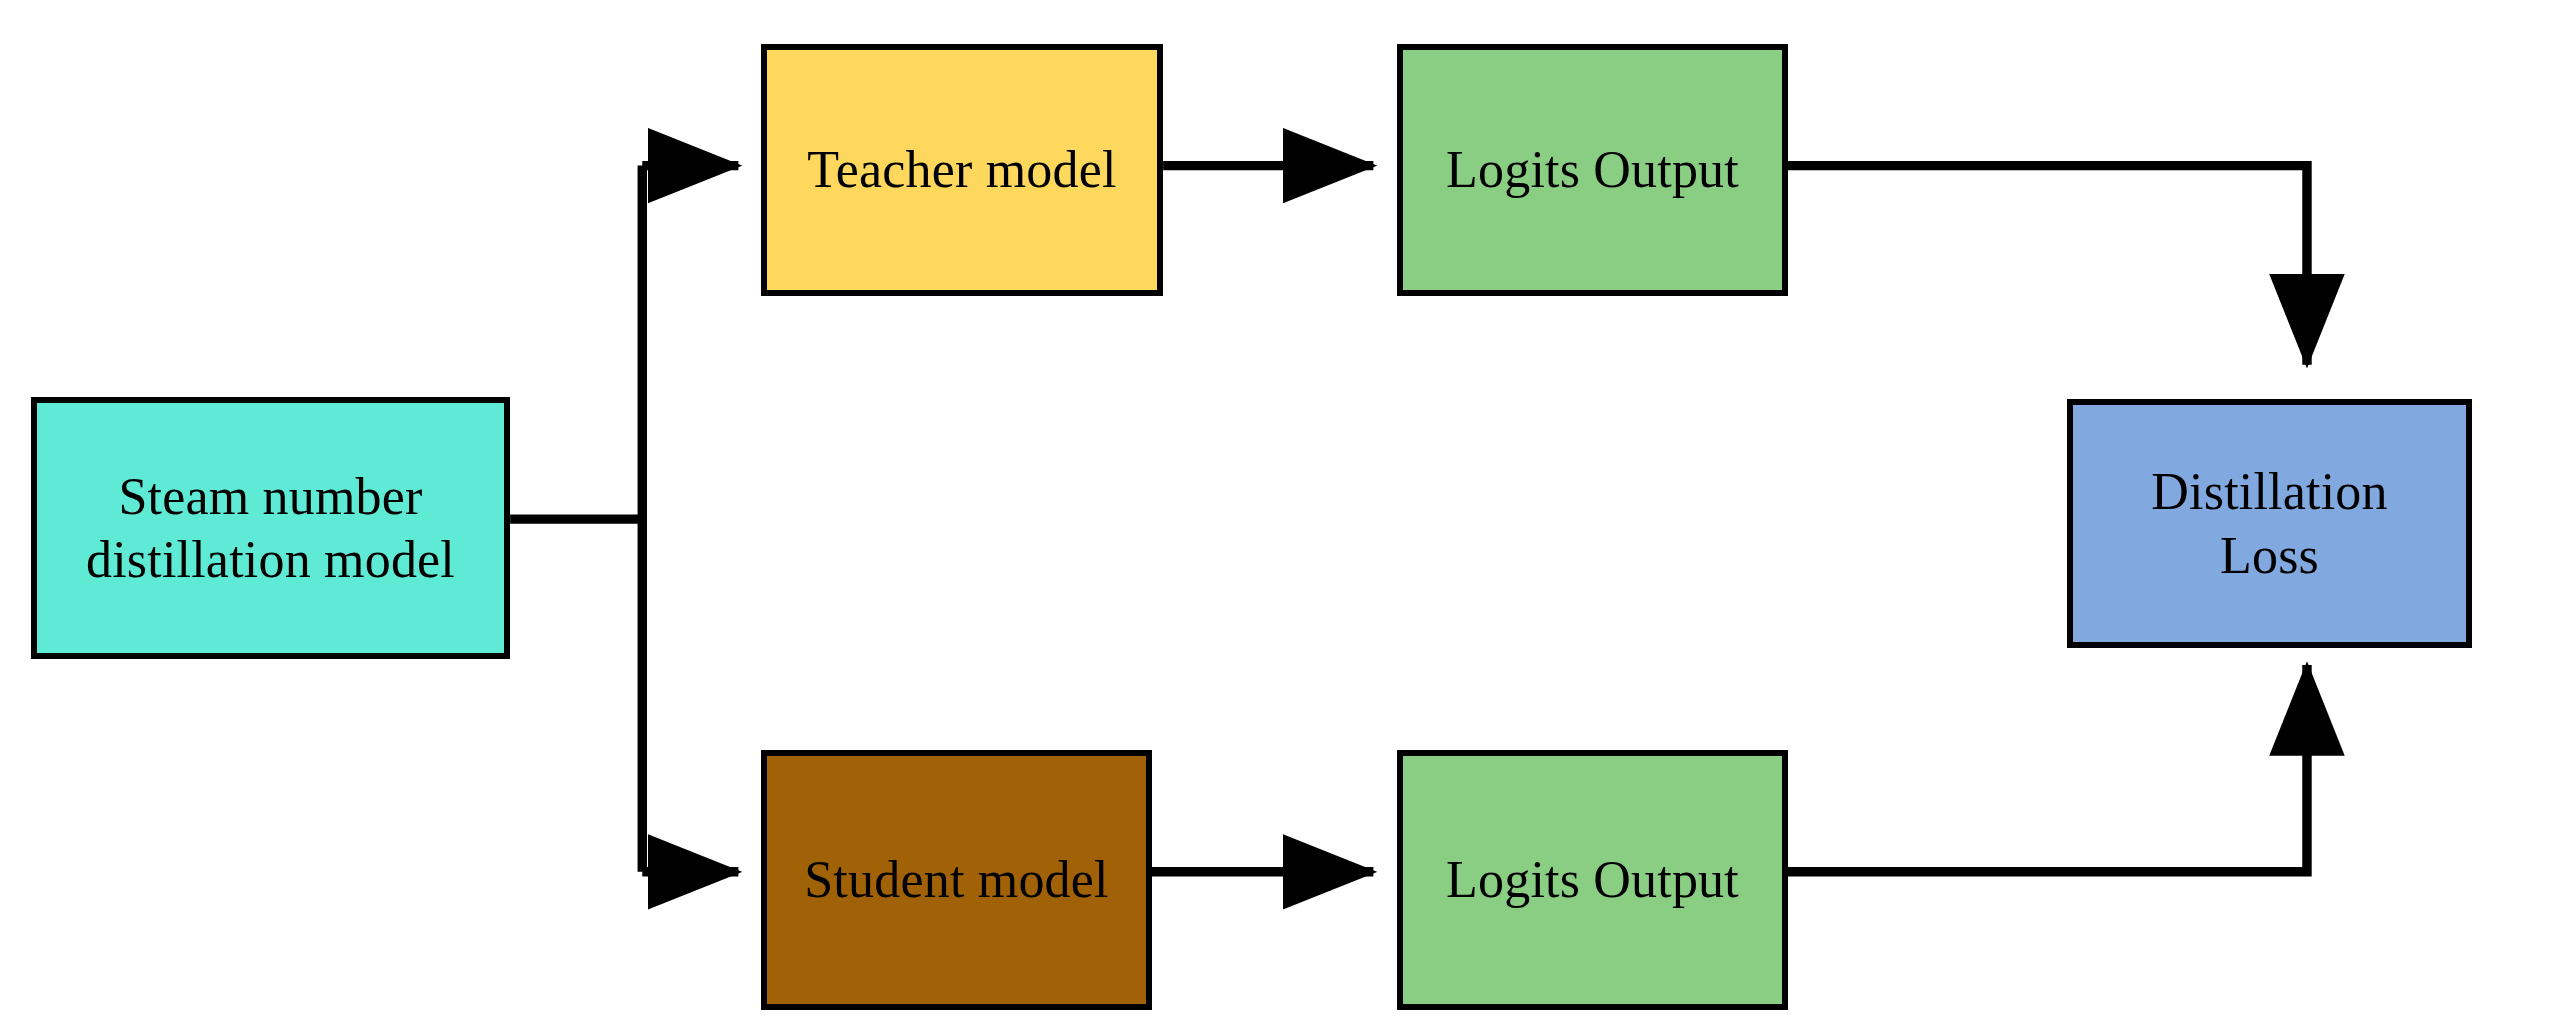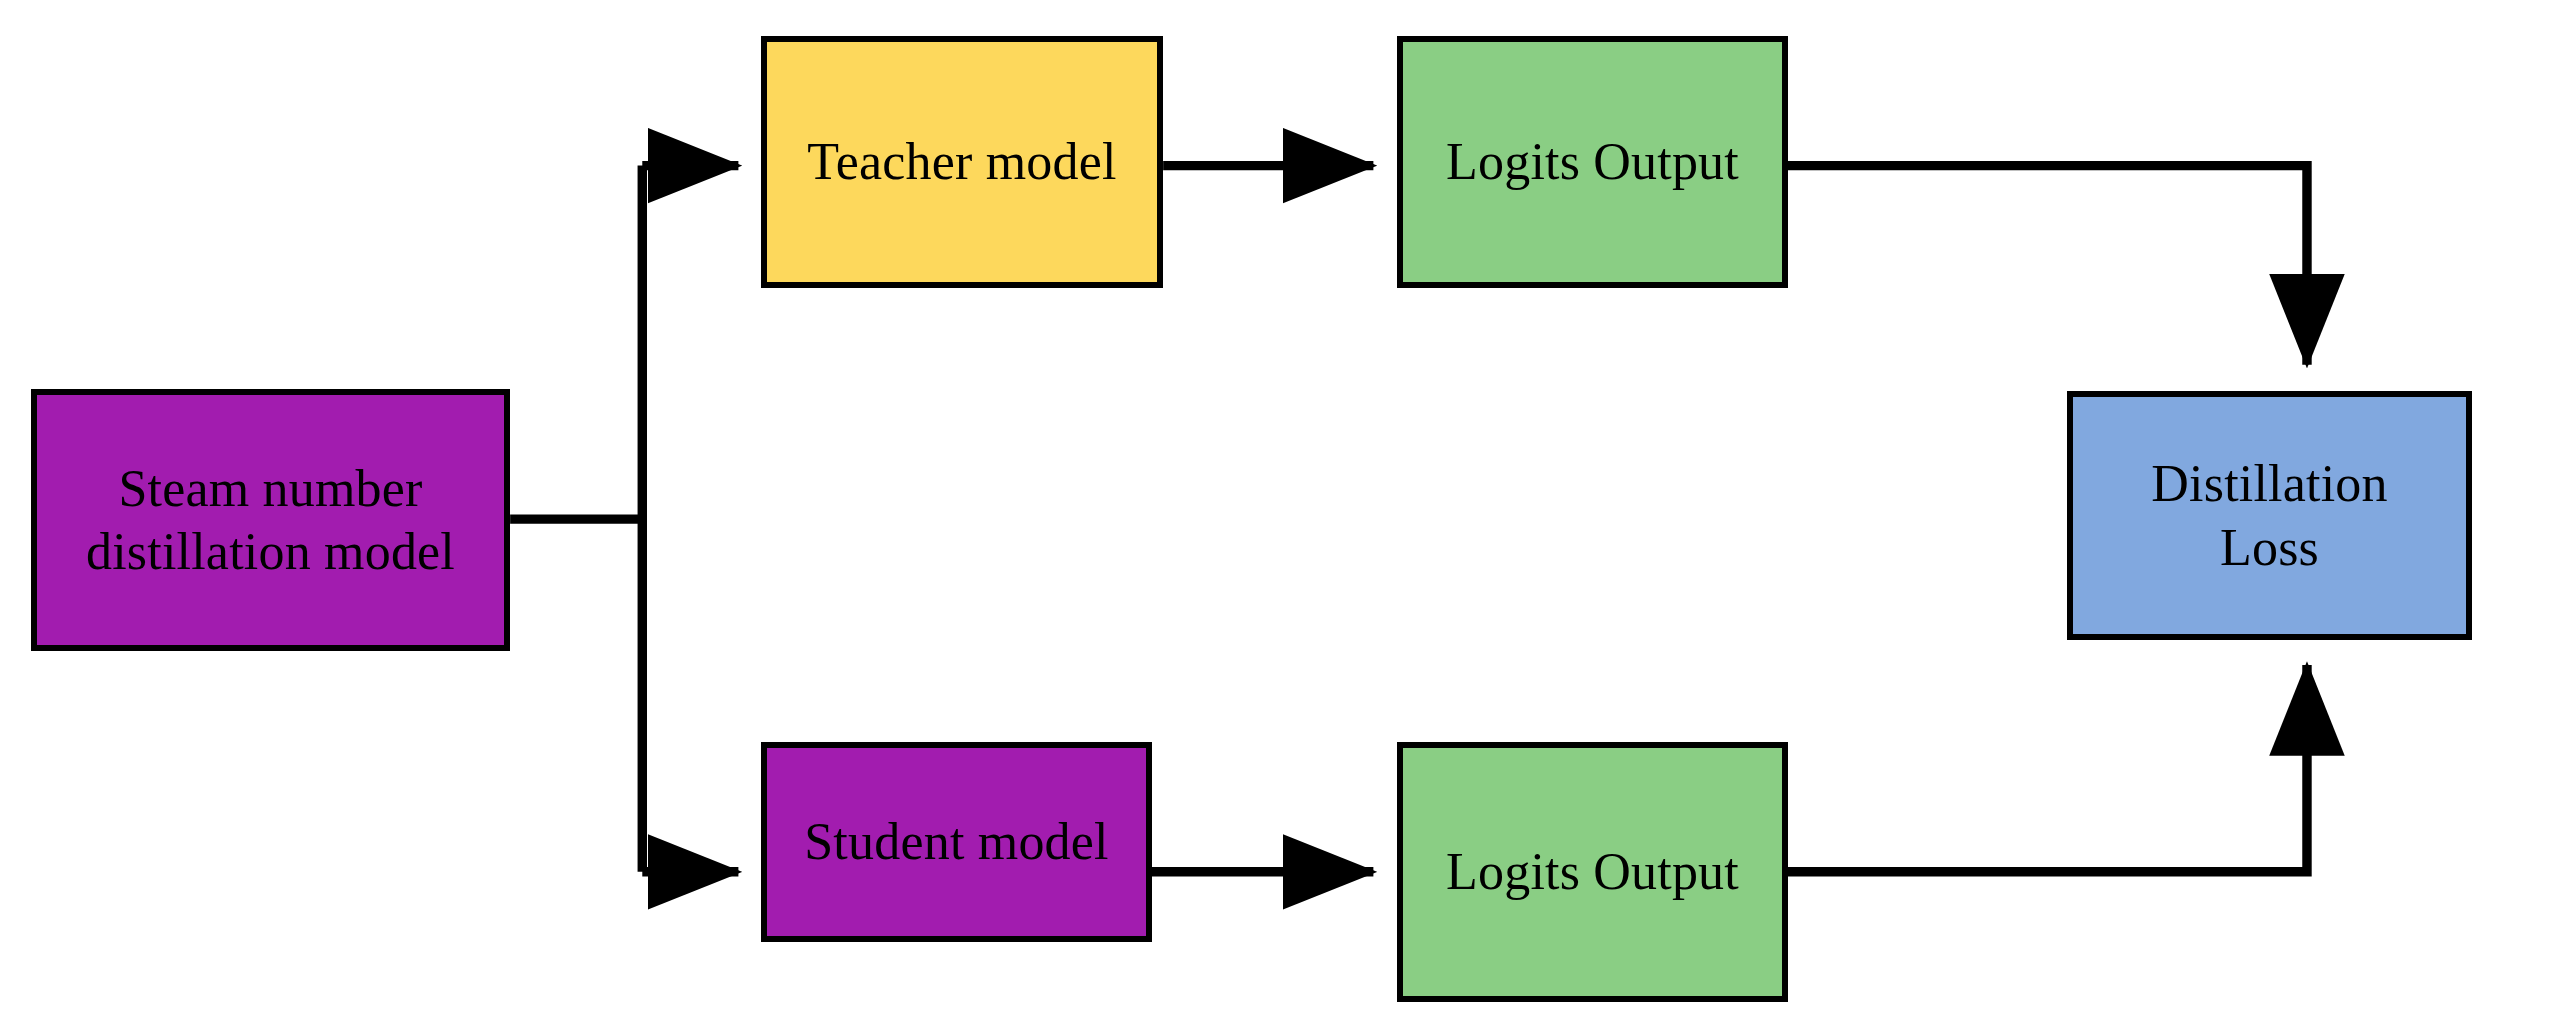--- a/index.html
+++ b/index.html
@@ -21,20 +21,21 @@
     border: 6px solid #000000;
     display: flex;
     align-items: center;
     justify-content: center;
     text-align: center;
     color: #000000;
     line-height: 1.22;
     font-size: 52px;
     letter-spacing: 0.2px;
     padding: 0 8.6px;
+    margin-top: 8px;
   }
   .node .label { display: block; width: 100%; }
   #edges {
     position: absolute;
     left: 0;
     top: 0;
     width: 2576px;
     height: 1034px;
     pointer-events: none;
   }
@@ -67,40 +68,40 @@
 
     <path d="M 1355,193 L 1600,193" fill="none" stroke="#000000" stroke-width="11" marker-end="url(#arrow-right)"></path>
 
     <path d="M 1342,1016 L 1600,1016" fill="none" stroke="#000000" stroke-width="11" marker-end="url(#arrow-right)"></path>
 
     <path d="M 2083,193 L 2688,193 L 2688,425" fill="none" stroke="#000000" stroke-width="11" marker-end="url(#arrow-down)"></path>
 
     <path d="M 2083,1016 L 2688,1016 L 2688,775" fill="none" stroke="#000000" stroke-width="11" marker-end="url(#arrow-up)"></path>
   </svg>
 
-  <div class="node" style="left: 31px; top: 389px; width: 479px; height: 262px; background: #a21caf; border-color: rgb(0, 0, 0);">
+  <div class="node" style="left: 31px; top: 389px; width: 479px; height: 262px; background: #5eead4; border-color: rgb(0, 0, 0);">
     <span class="label">
         <span style="display:block">Steam number</span>
         <span style="display:block">distillation model</span>
       </span>
   </div>
 
   <div class="node" style="left: 761px; top: 36px; width: 402px; height: 252px; background: rgb(253, 216, 92); border-color: rgb(0, 0, 0);">
     <span class="label">
         <span style="display:block">Teacher model</span>
       </span>
   </div>
 
   <div class="node" style="left: 1397px; top: 36px; width: 391px; height: 252px; background: rgb(138, 206, 132); border-color: rgb(0, 0, 0);">
     <span class="label">
         <span style="display:block">Logits Output</span>
       </span>
   </div>
 
-  <div class="node" style="left: 761px; top: 742px; width: 391px; height: 200px; background: #a21caf; border-color: rgb(0, 0, 0);">
+  <div class="node" style="left: 761px; top: 742px; width: 391px; height: 260px; background: #a16207; border-color: rgb(0, 0, 0);">
     <span class="label">
         <span style="display:block">Student model</span>
       </span>
   </div>
 
   <div class="node" style="left: 1397px; top: 742px; width: 391px; height: 260px; background: rgb(138, 206, 132); border-color: rgb(0, 0, 0);">
     <span class="label">
         <span style="display:block">Logits Output</span>
       </span>
   </div>

